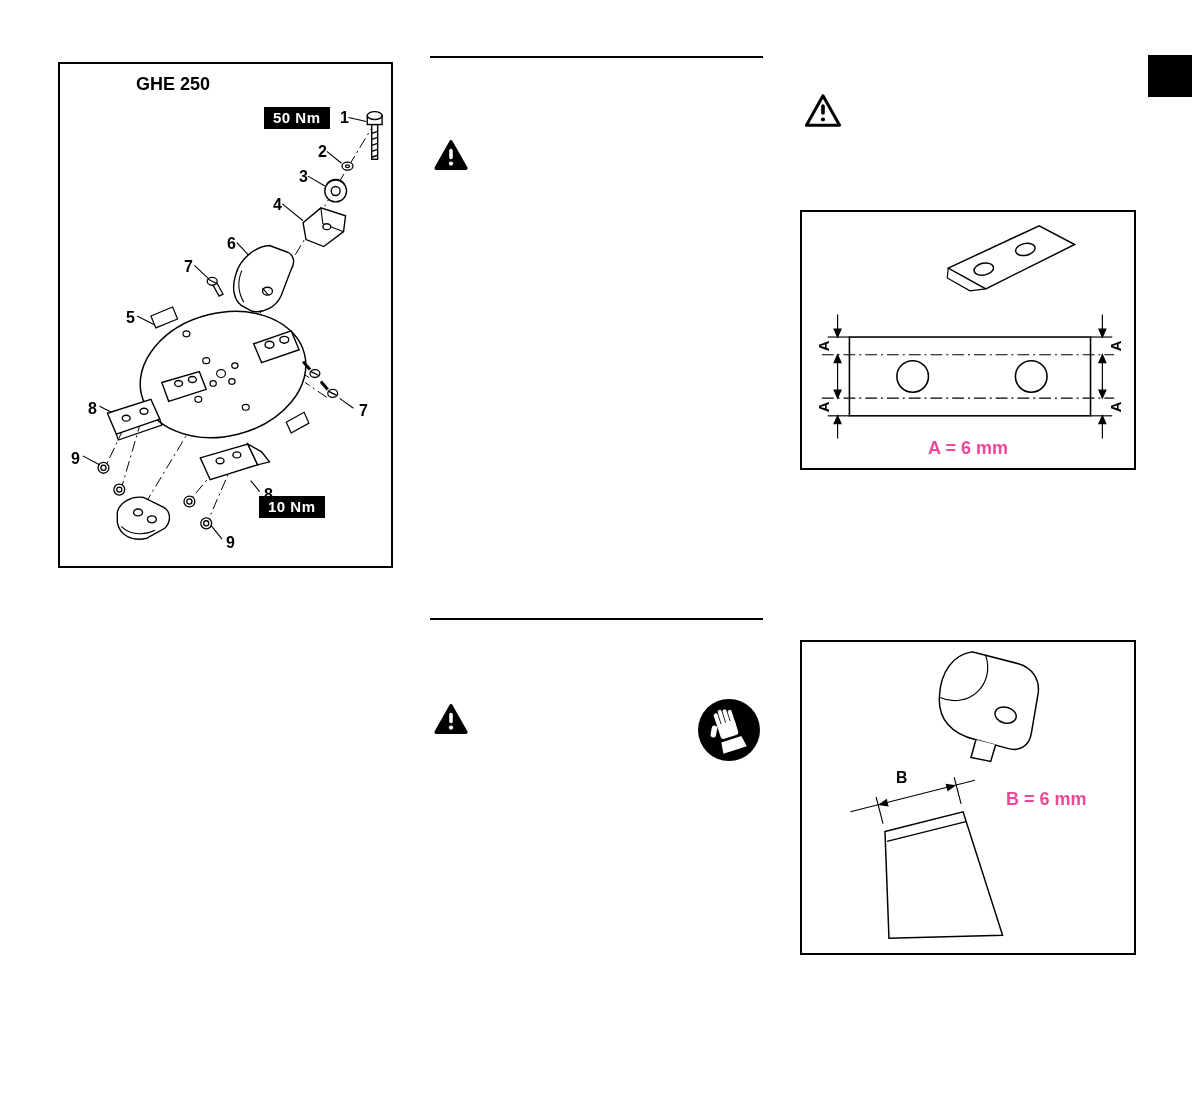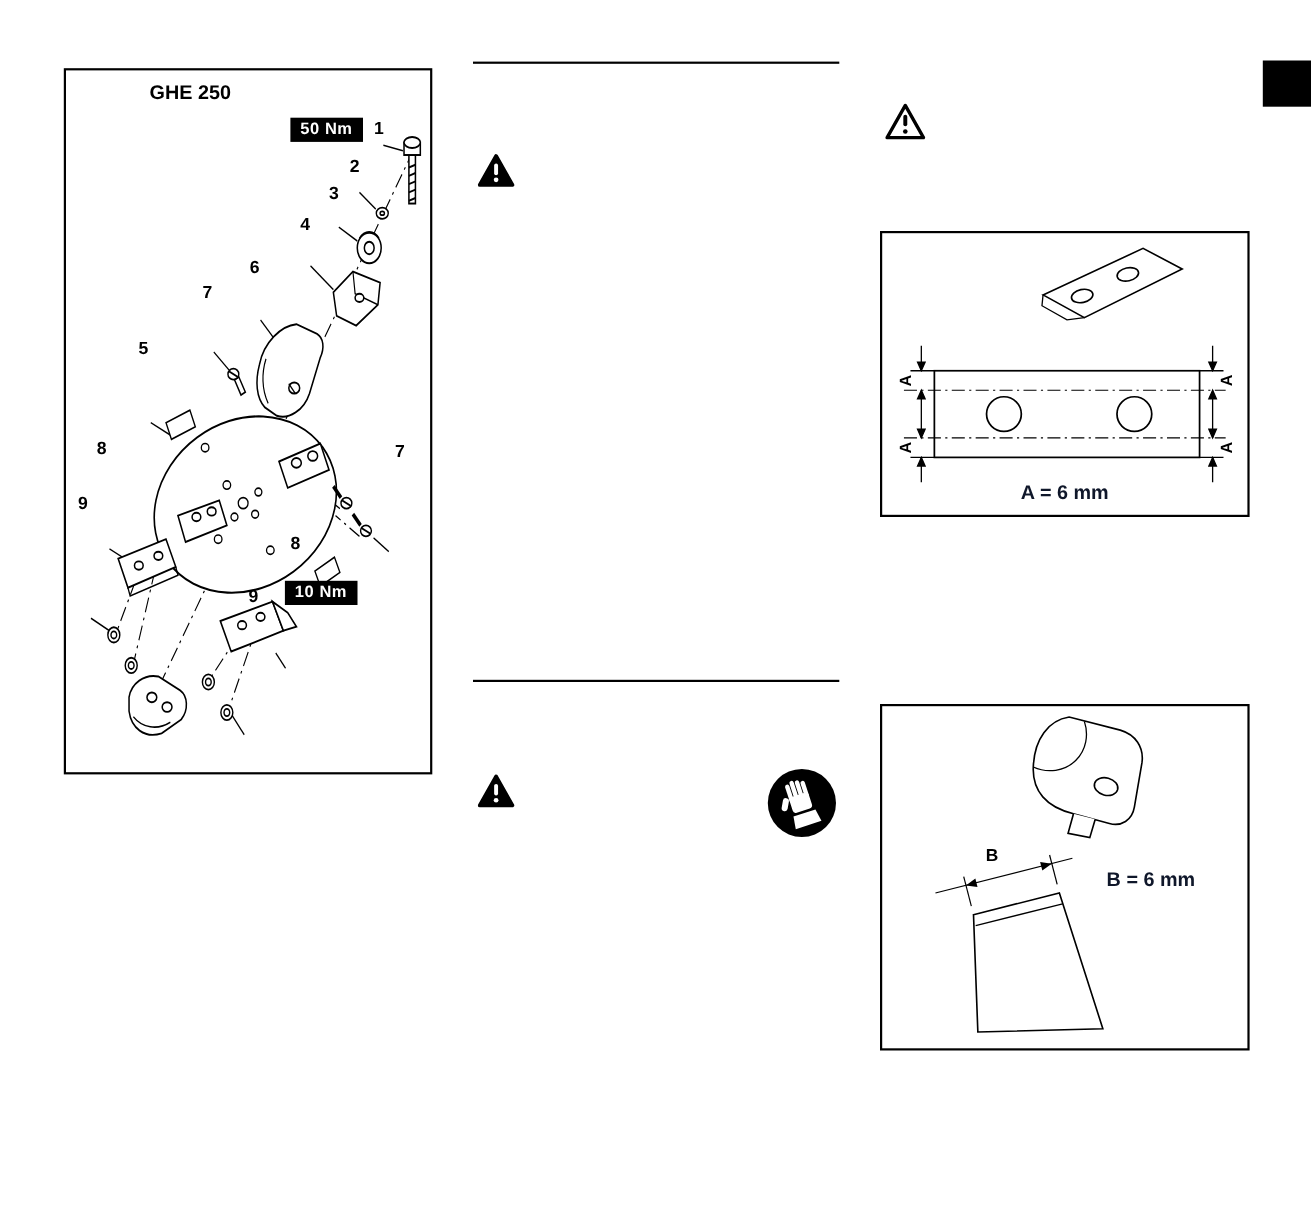--- a/index.html
+++ b/index.html
@@ -1,47 +1,47 @@
 <!DOCTYPE html>
 <html><head>
 <meta charset="utf-8">
 <style>
   * { margin:0; padding:0; box-sizing:border-box; }
   html,body { width:1192px; height:1106px; }
   body { background:#ffffff; font-family:"Liberation Sans", sans-serif; position:relative; overflow:hidden; }
   .page { position:absolute; inset:0; background:#fff; }
 
   .frame { position:absolute; border:2px solid #000; background:#fff; }
-  .frame-exploded { left:58px;  top:62px;  width:335px; height:642px; }
+  .frame-exploded { left:58px;  top:62px;  width:335px; height:506px; }
   .frame-a        { left:800px; top:210px; width:336px; height:260px; }
   .frame-b        { left:800px; top:640px; width:336px; height:315px; }
 
   .fig-svg { position:absolute; inset:0; width:100%; height:100%; }
 
   .fig-title { position:absolute; left:76px; top:10px; font-size:18px; font-weight:bold; color:#000; }
 
   .torque { position:absolute; background:#000; color:#fff; font-weight:bold; font-size:15px;
             line-height:20px; padding:1px 9px; letter-spacing:0.5px;text-align:center; }
   .torque-top    { left:204px; top:43px; }
-  .torque-bottom { left:199px; top:464px; }
+  .torque-bottom { left:199px; top:432px; }
 
   .pl { position:absolute; font-size:16px; font-weight:bold; color:#000; line-height:1; }
 
   .rule { position:absolute; left:430px; width:333px; height:2px; background:#000; }
   .rule-1 { top:56px; }
   .rule-2 { top:618px; }
 
   .warn { position:absolute; width:34px; height:32px; }
   .warn-1 { left:434px; top:139px; }
   .warn-2 { left:434px; top:703px; }
   .warn-outline { position:absolute; left:804px; top:93px; width:38px; height:35px; }
 
   .gloves { position:absolute; left:697px; top:698px; width:64px; height:64px; }
 
-  .caption { position:absolute; font-weight:bold; font-size:18px; color:#0f172a; }
+  .caption { position:absolute; font-weight:bold; font-size:18px; color:#ec4899; }
   .caption-a { left:0; right:0; top:226px; text-align:center; }
   .caption-b { left:204px; top:147px; }
 
   .tab-marker { position:absolute; left:1148px; top:55px; width:44px; height:42px; background:#000; }
 
   svg text { font-family:"Liberation Sans", sans-serif; font-weight:bold; fill:#000; }
 </style>
 </head>
 <body>
 

